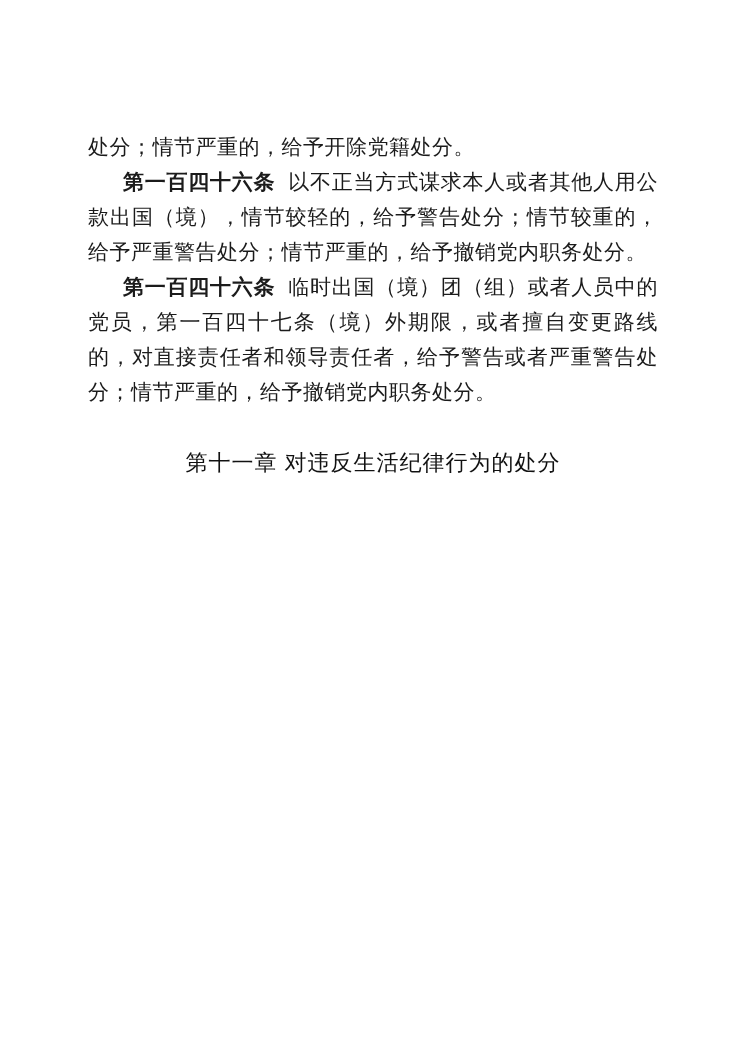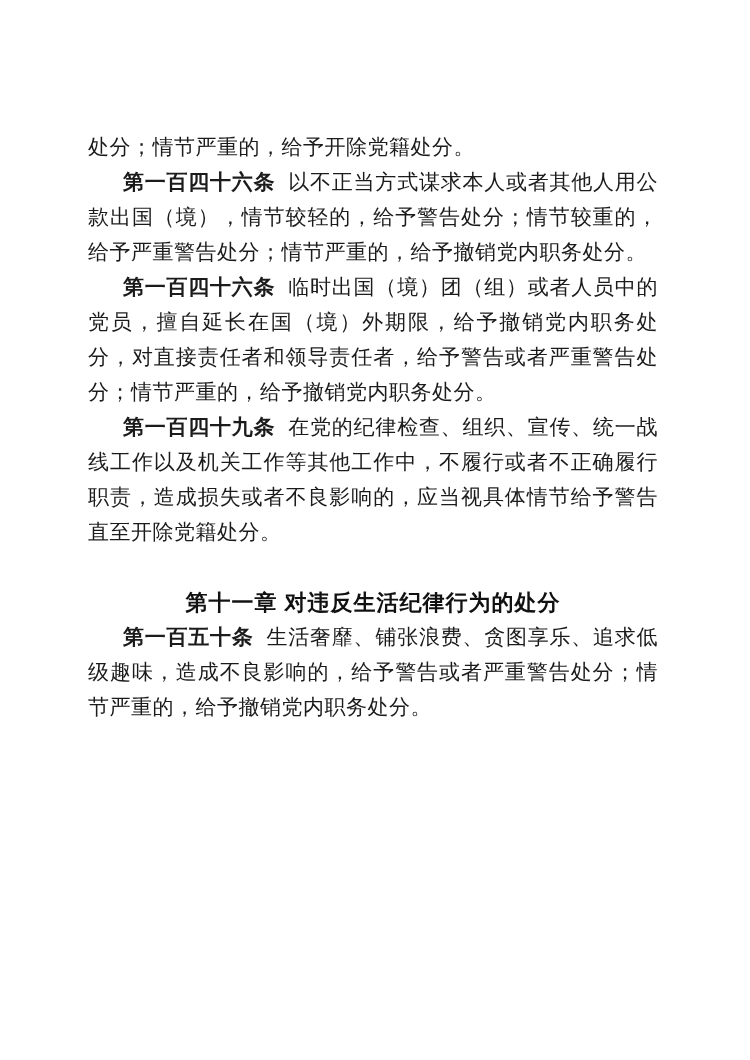--- a/index.html
+++ b/index.html
@@ -33,21 +33,21 @@
     text-indent: 35px;
   }
   .artnum {
     font-weight: bold;
     margin-right: 13px;
   }
   .chapter {
     margin: 35px 0 0 0;
     font-size: 22px;
     line-height: 35px;
-    font-weight: bold;
+    font-weight: normal;
     text-align: center;
     letter-spacing: 1px;
     font-family: "Liberation Sans", "DejaVu Sans", sans-serif;
     color: #111111;
   }
   .pagenum {
     position: absolute;
     left: 92px;
     top: 970px;
     font-size: 19px;
@@ -59,26 +59,24 @@
 </head>
 <body>
 
 <div class="page">
   <div class="content">
 
     <p class="para">处分；情节严重的，给予开除党籍处分。</p>
 
     <p class="para indent"><b class="artnum">第一百四十六条</b><span>以不正当方式谋求本人或者其他人用公款出国（境），情节较轻的，给予警告处分；情节较重的，给予严重警告处分；情节严重的，给予撤销党内职务处分。</span></p>
 
-    <p class="para indent"><b class="artnum">第一百四十六条</b><span>临时出国（境）团（组）或者人员中的党员，擅自延长在国（境）外期限，给予撤销党内职务处分，对直接责任者和领导责任者，给予警告或者严重警告处分；情节严重的，给予撤销党内职务处分。</span></p>
+    <p class="para indent"><b class="artnum">第一百四十六条</b><span>临时出国（境）团（组）或者人员中的党员，第一百四十七条（境）外期限，或者擅自变更路线的，对直接责任者和领导责任者，给予警告或者严重警告处分；情节严重的，给予撤销党内职务处分。</span></p>
 
 
-    <p class="para indent"><b class="artnum">第一百四十九条</b><span>在党的纪律检查、组织、宣传、统一战线工作以及机关工作等其他工作中，不履行或者不正确履行职责，造成损失或者不良影响的，应当视具体情节给予警告直至开除党籍处分。</span></p>
 
     <h2 class="chapter">第十一章 对违反生活纪律行为的处分</h2>
 
-    <p class="para indent"><b class="artnum">第一百五十条</b><span>生活奢靡、铺张浪费、贪图享乐、追求低级趣味，造成不良影响的，给予警告或者严重警告处分；情节严重的，给予撤销党内职务处分。</span></p>
 
 
   </div>
 
   <div class="pagenum">42</div>
 </div>
 
 </body></html>

